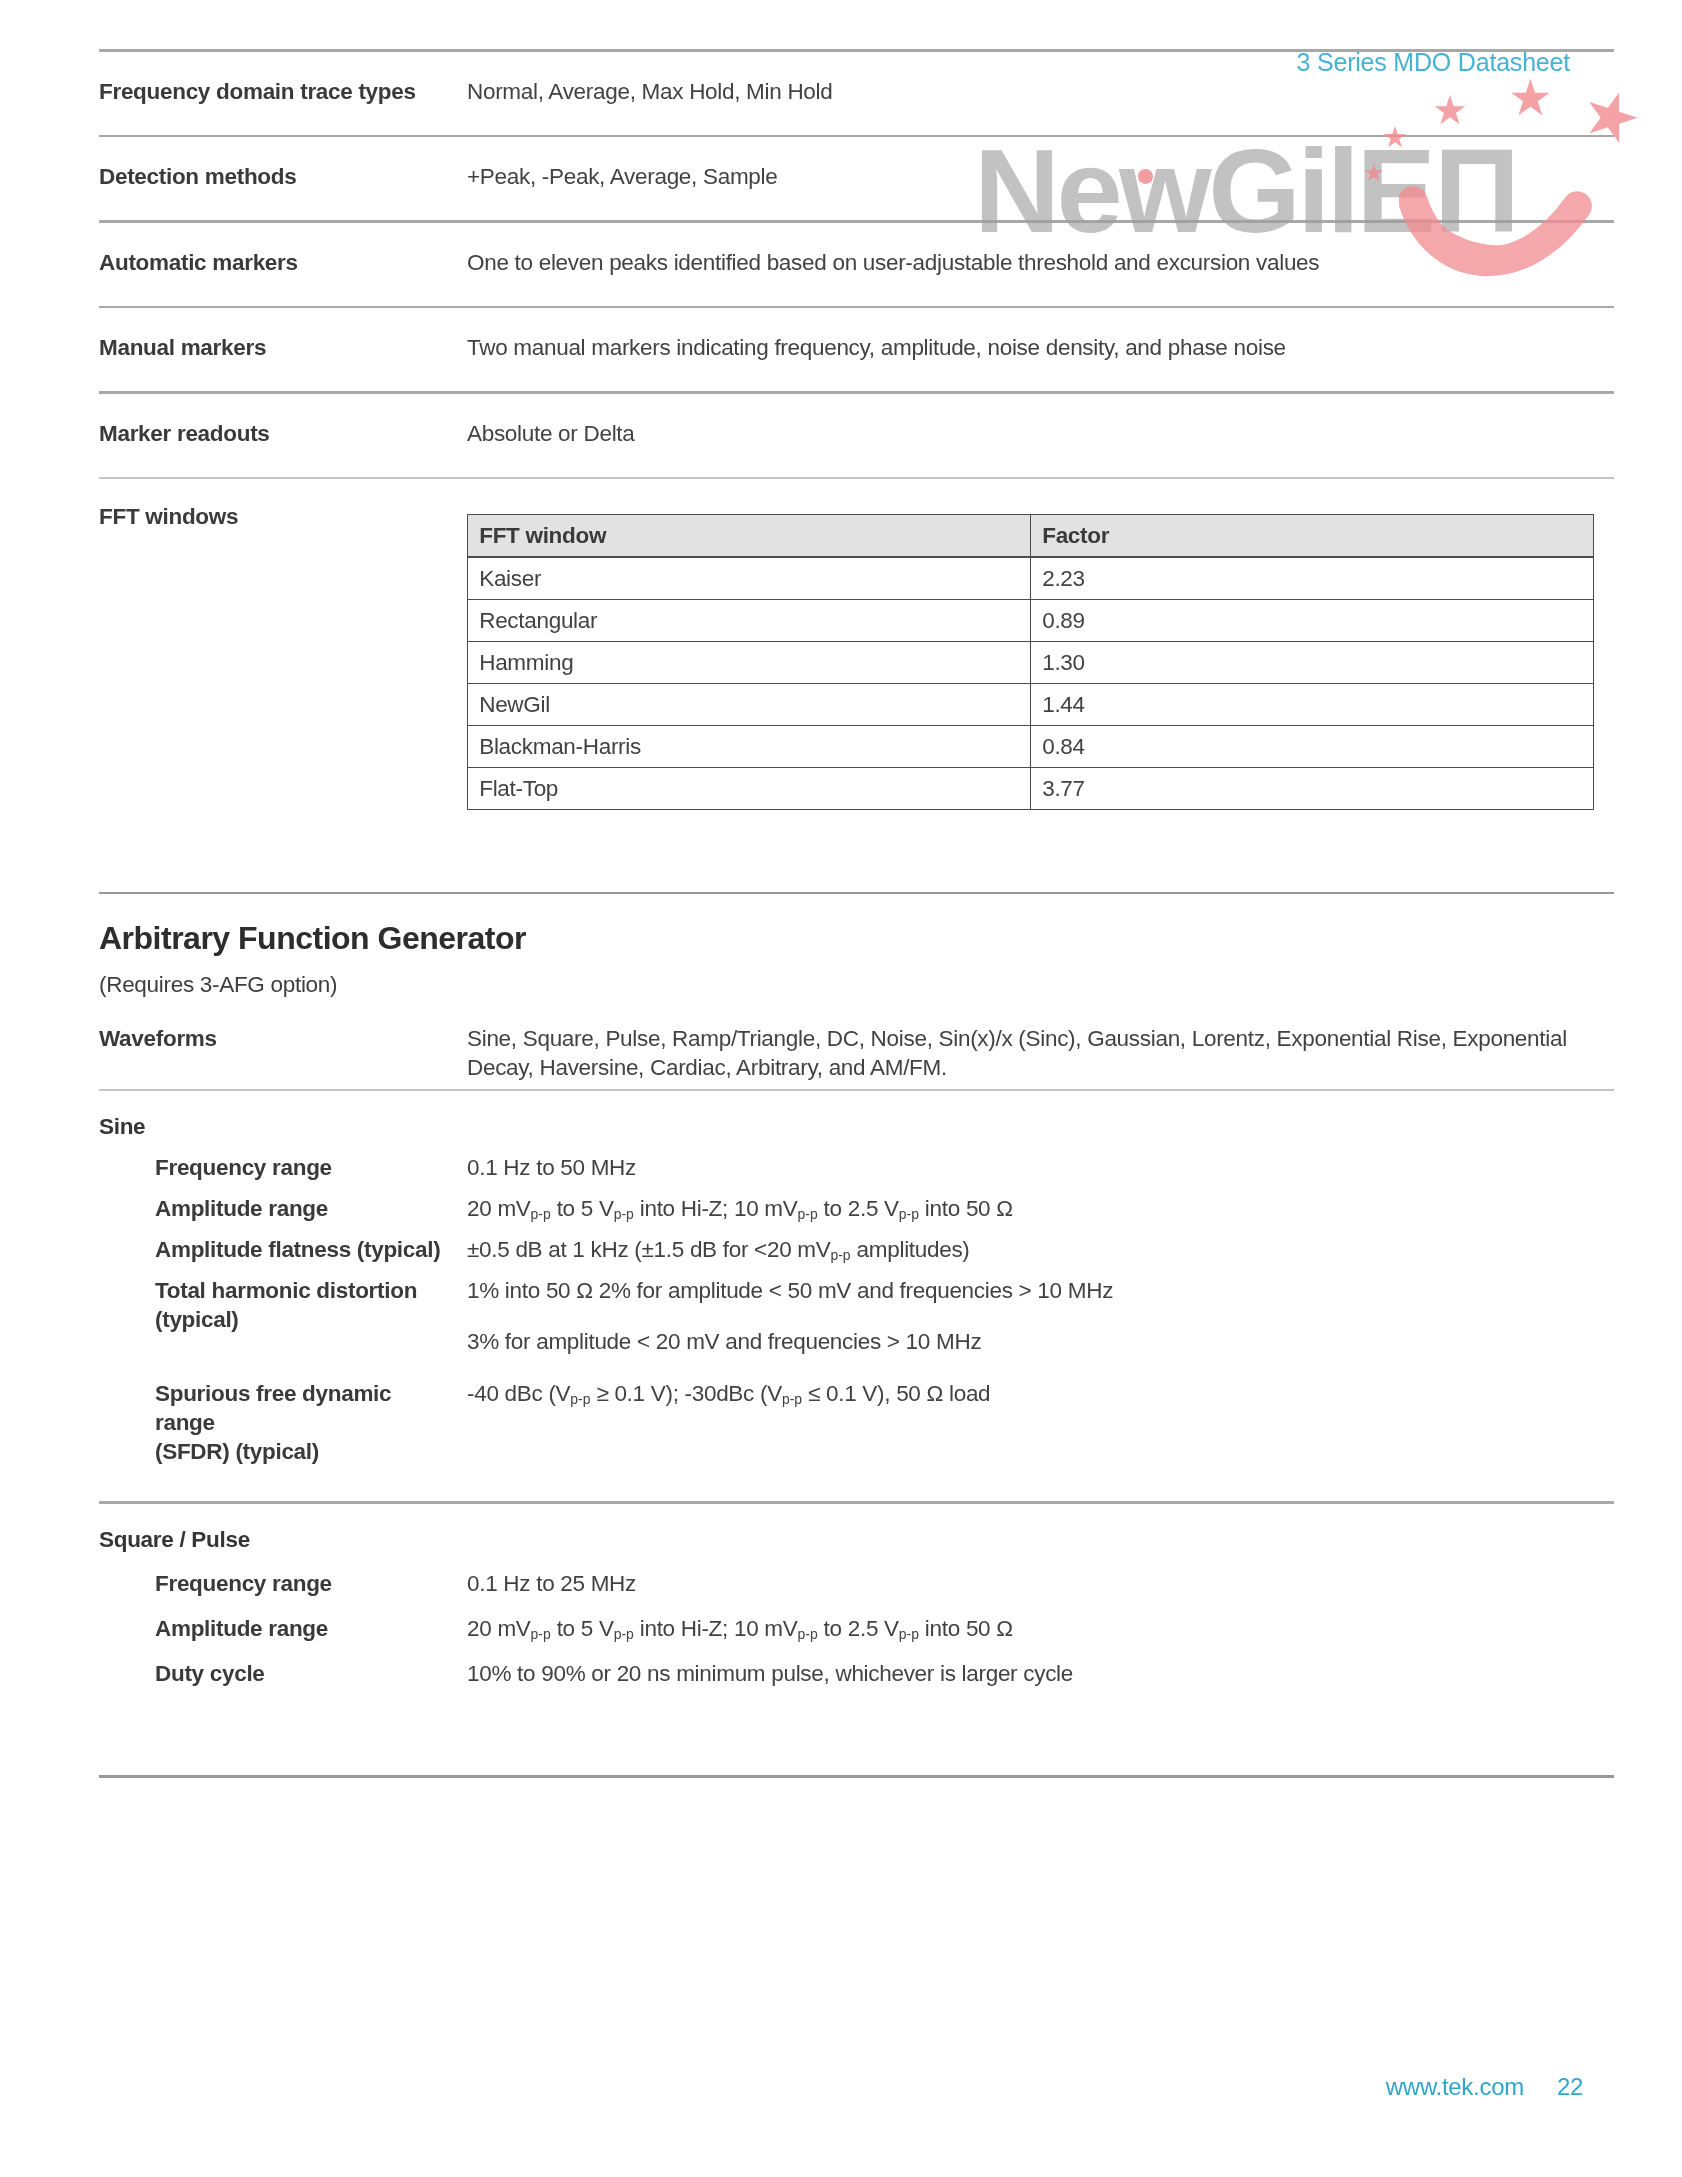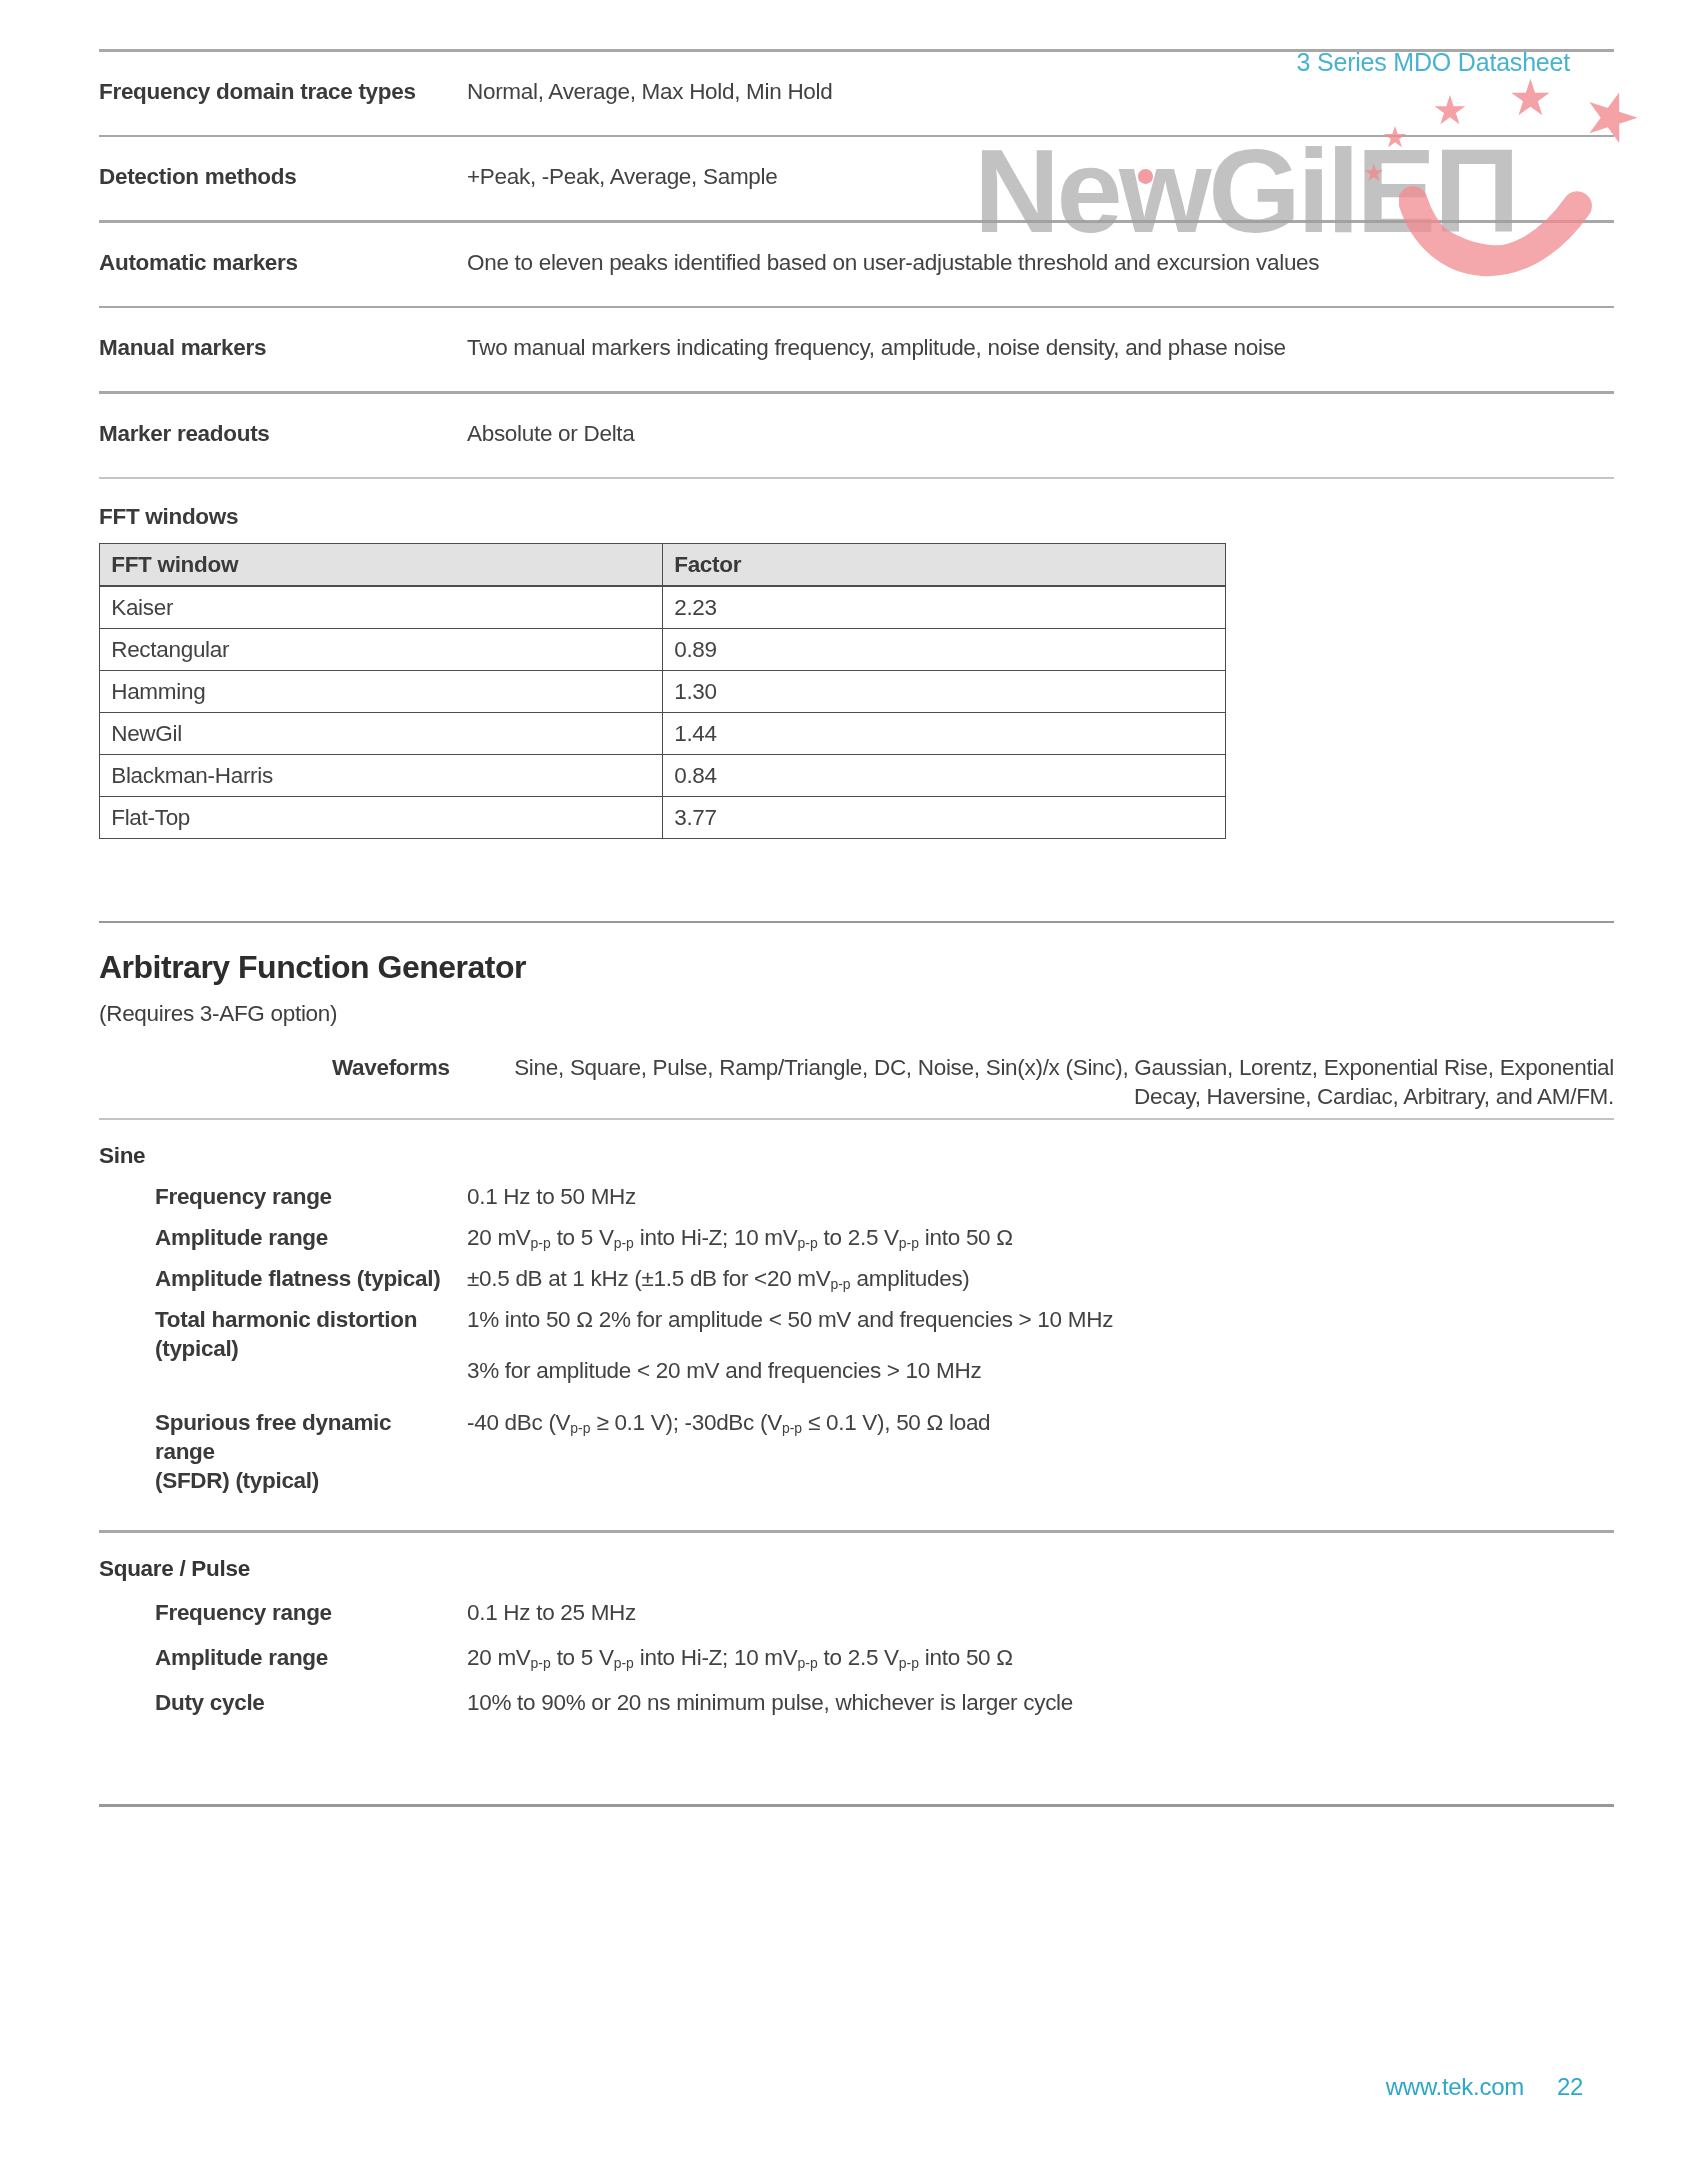--- a/index.html
+++ b/index.html
@@ -51,38 +51,38 @@
 
   .row { display:flex; }
   .row .lbl { width:368px; flex:none; font-weight:bold; color:#3a3a3a; padding-right:17.3px; }
   .row .val { flex:1; color:#424242; }
   .sub-row .lbl { padding-left:56px; }
 
   #row-maxpower      { margin-top:210px; }
   #rule-1            { margin-top:49px; }
   .mid-row           { margin-top:25px; }
   .mid-rule          { margin-top:29px; }
-  #row-fft           { margin-top:23px;flex-direction:column; }
+  #row-fft           { margin-top:23px; }
 
   
   .fft-table {
     width:1127px; margin-top:12px;
     border-collapse:collapse; table-layout:fixed;
   }
   .fft-table th, .fft-table td {
     border:1.7px solid #4c4c4c; text-align:left;
     padding:6px 11.2px; font-size:22.5px; line-height:29px; letter-spacing:-0.3px;
   }
   .fft-table th { background:#e2e2e2; font-weight:bold; color:#3a3a3a; border-bottom-width:2.6px; }
   .fft-table col.c1 { width:50%; } .fft-table col.c2 { width:50%; }
 
   #rule-afg   { margin-top:82px; }
   .afg-title  { margin-top:24px; font-size:32px; line-height:40px; font-weight:bold; color:#2d2d2d; letter-spacing:-0.5px; }
   .afg-req    { margin-top:12px; color:#3e3e3e; }
-  #row-waveforms { margin-top:25px;text-align:right; }
+  #row-waveforms { margin-top:25px; }
   #rule-sine  { margin-top:7px; }
   .group-head { margin-top:21px; font-weight:bold; color:#353535; }
   .tight      { margin-top:12px; }
   .val-gap    { margin-top:22.5px; }
   #row-sfdr   { margin-top:22.5px; }
   #rule-sq    { margin-top:35px; }
   #sq-head    { margin-top:21.6px; }
   .sq-row     { margin-top:14px; line-height:31px; }
   #rule-footer{ margin-top:86px; }
 

